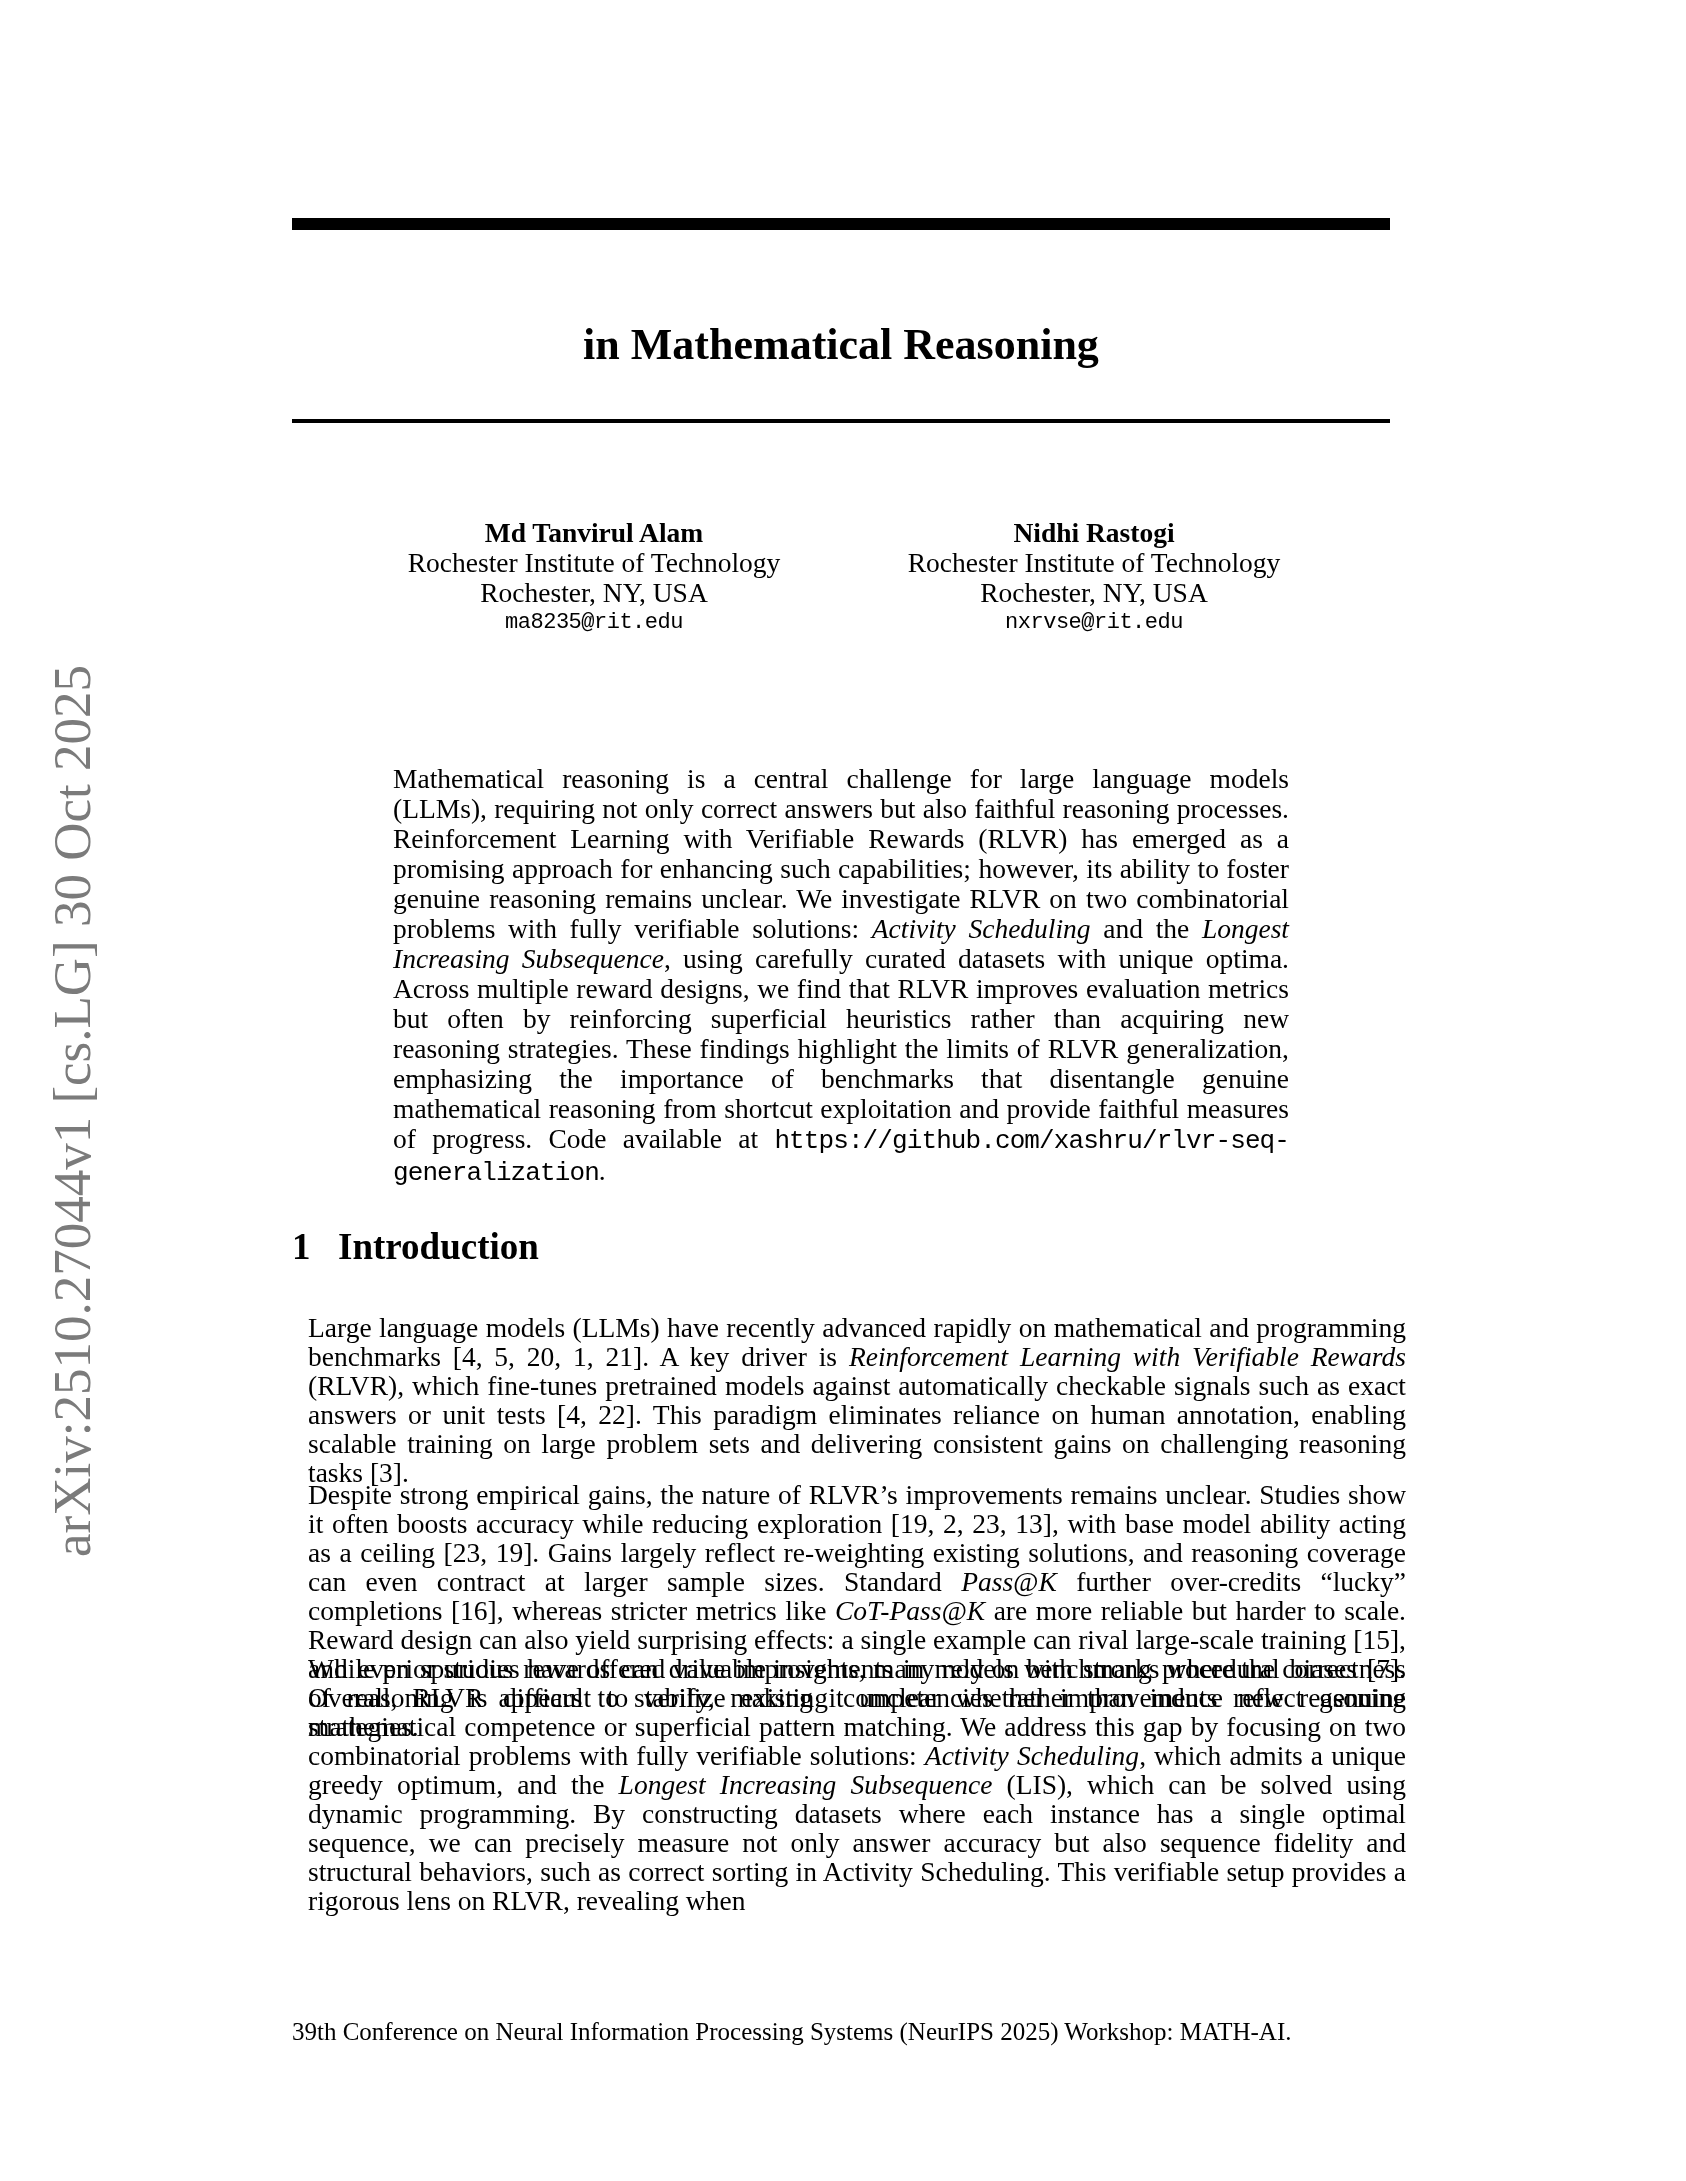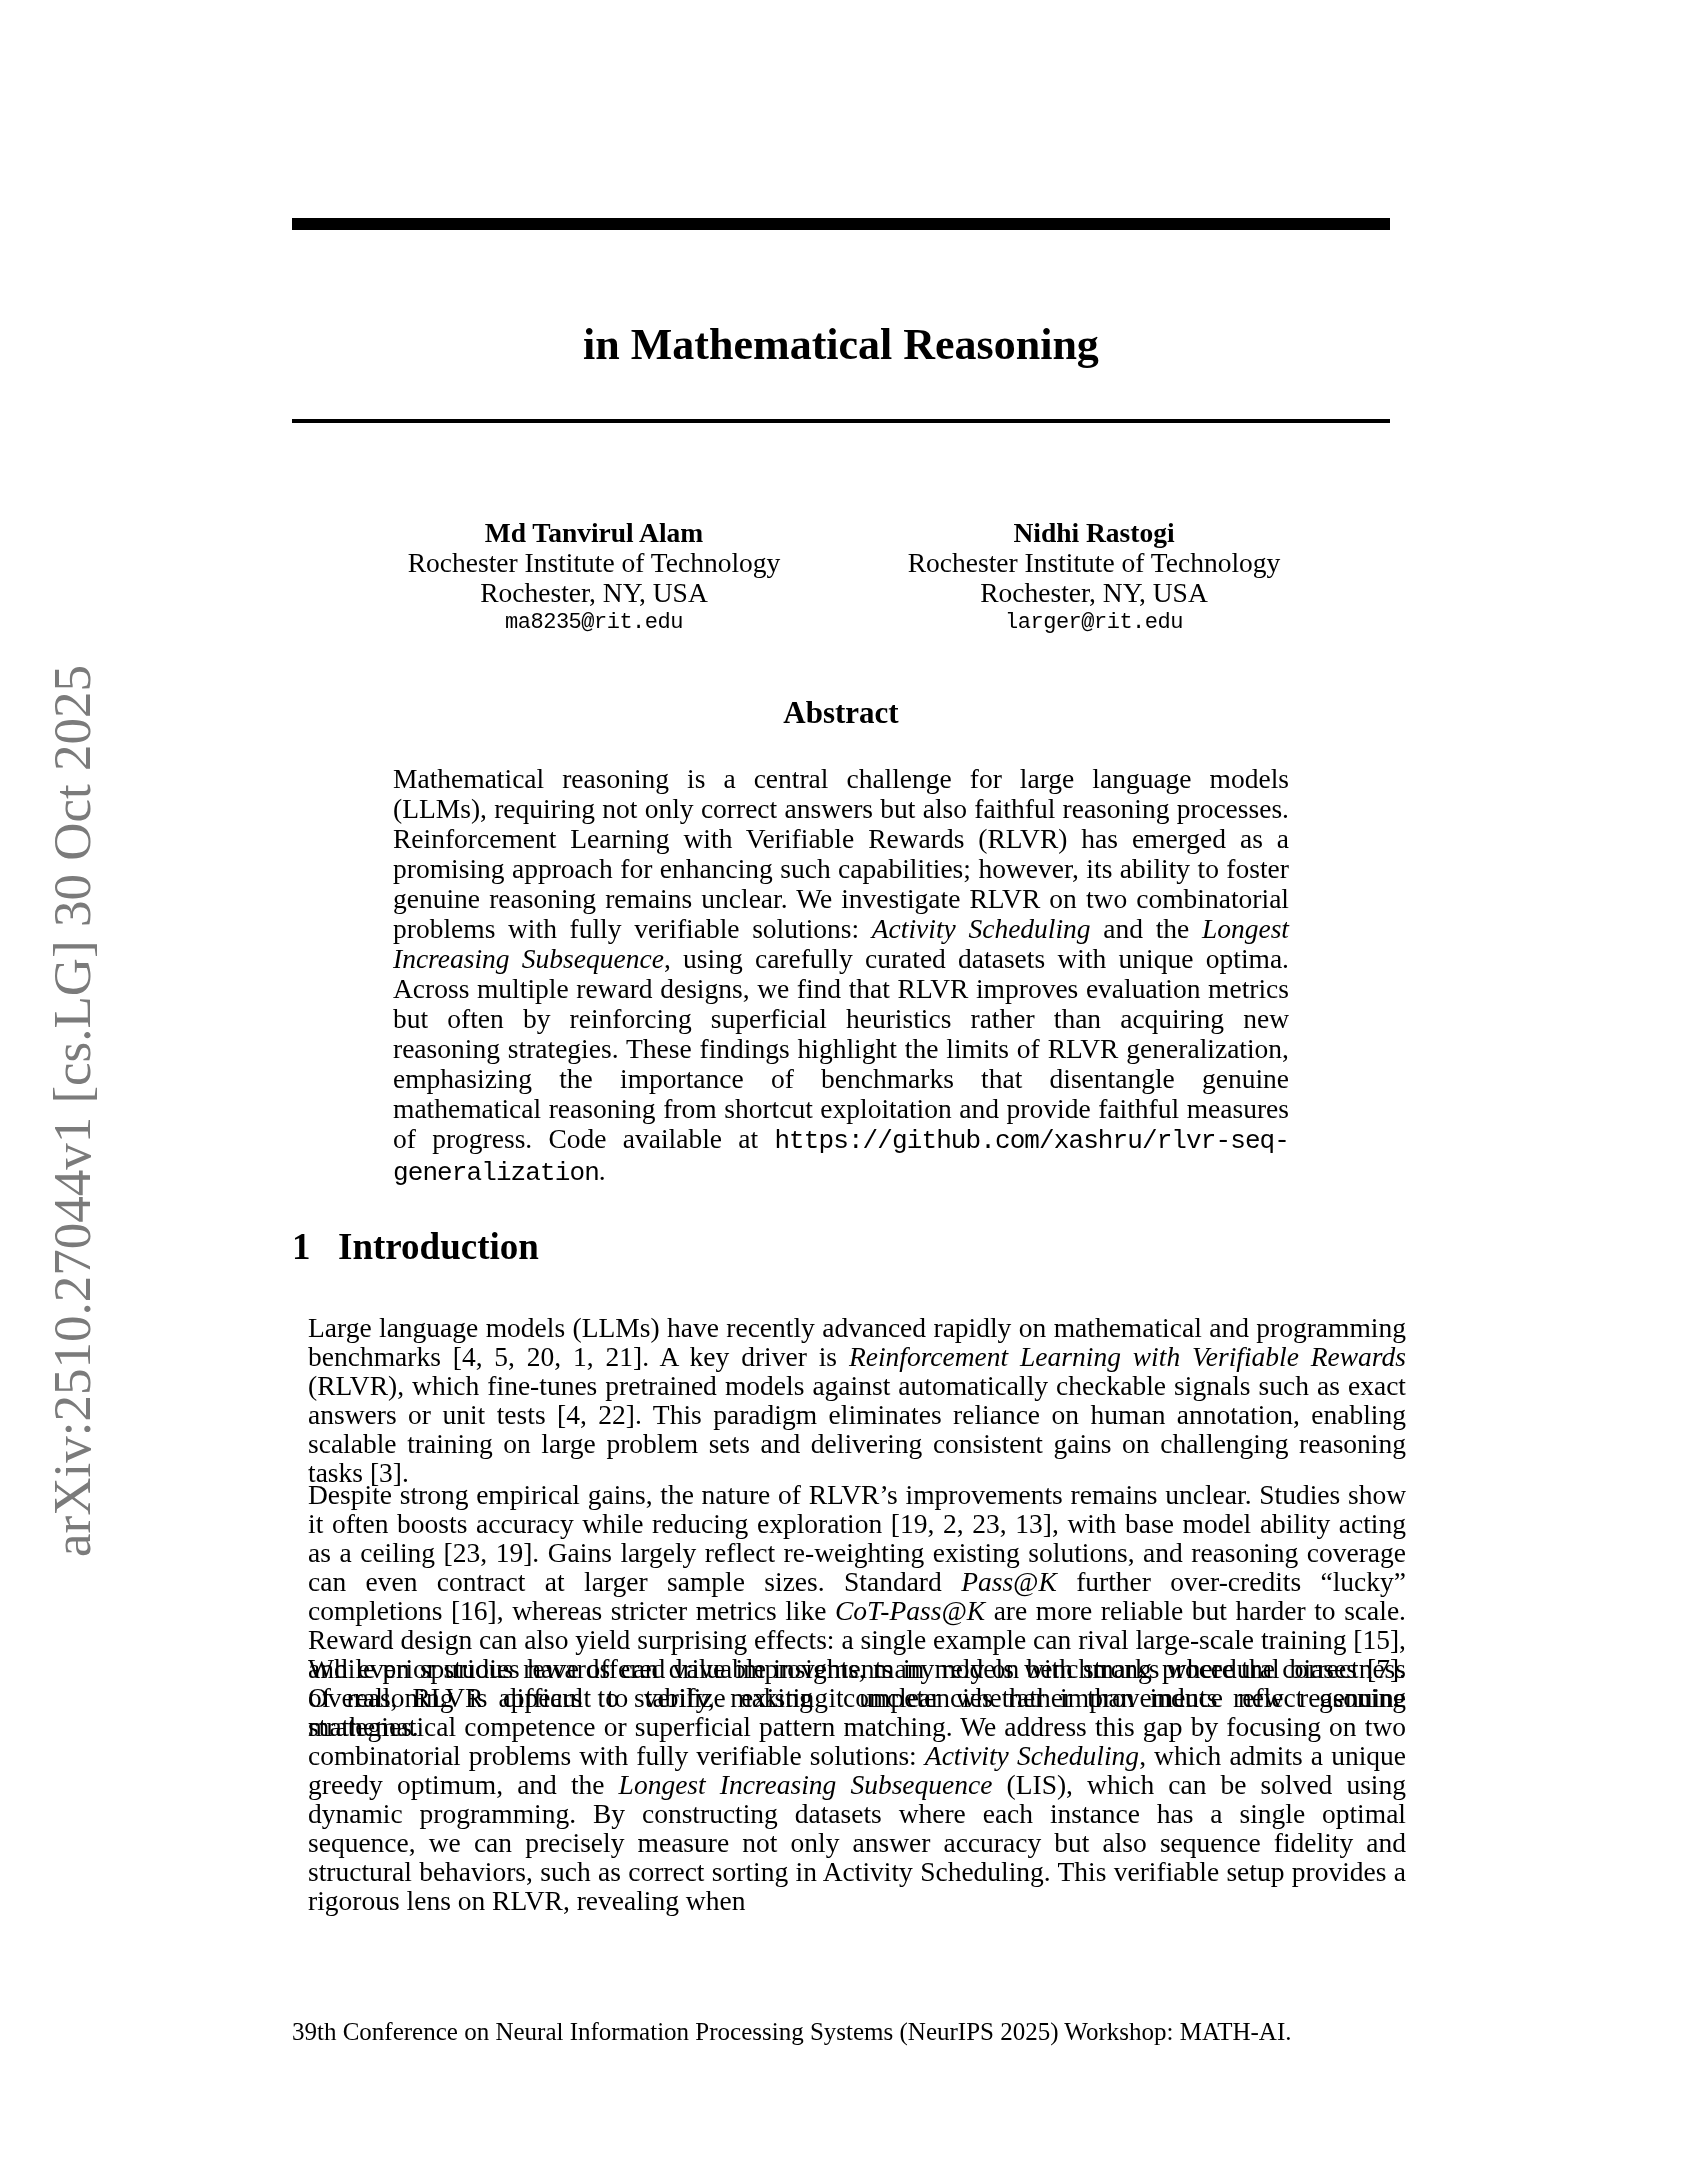--- a/index.html
+++ b/index.html
@@ -85,24 +85,23 @@
     <div class="author-name">Md Tanvirul Alam</div>
     <div class="author-affiliation">Rochester Institute of Technology</div>
     <div class="author-location">Rochester, NY, USA</div>
     <div class="author-email">ma8235@rit.edu</div>
   </div>
 
   <div class="author-col author-col-2">
     <div class="author-name">Nidhi Rastogi</div>
     <div class="author-affiliation">Rochester Institute of Technology</div>
     <div class="author-location">Rochester, NY, USA</div>
-    <div class="author-email">larger@rit.edu</div>
+    <div class="author-email">nxrvse@rit.edu</div>
   </div>
 
-  <h2 class="abstract-heading">Abstract</h2>
 
   <p class="abstract-body"><span>Mathematical reasoning is a central challenge for large language models (LLMs), requiring not only correct answers but also faithful reasoning processes. Reinforcement Learning with Verifiable Rewards (RLVR) has emerged as a promising approach for enhancing such capabilities; however, its ability to foster genuine reasoning remains unclear. We investigate RLVR on two combinatorial problems with fully verifiable solutions: </span><span class="i">Activity Scheduling</span><span> and the </span><span class="i">Longest Increasing Subsequence</span><span>, using carefully curated datasets with unique optima. Across multiple reward designs, we find that RLVR improves evaluation metrics but often by reinforcing superficial heuristics rather than acquiring new reasoning strategies. These findings highlight the limits of RLVR generalization, emphasizing the importance of benchmarks that disentangle genuine mathematical reasoning from shortcut exploitation and provide faithful measures of progress. Code available at </span><span class="tt">https://github.com/xashru/rlvr-seq-generalization</span><span>.</span></p>
 
   <h2 class="section-heading">
     <span class="section-number">1</span><span>Introduction</span>
   </h2>
 
   <p class="body-par par-1"><span>Large language models (LLMs) have recently advanced rapidly on mathematical and programming benchmarks [4, 5, 20, 1, 21]. A key driver is </span><span class="i">Reinforcement Learning with Verifiable Rewards</span><span> (RLVR), which fine-tunes pretrained models against automatically checkable signals such as exact answers or unit tests [4, 22]. This paradigm eliminates reliance on human annotation, enabling scalable training on large problem sets and delivering consistent gains on challenging reasoning tasks [3].</span></p>
   <p class="body-par par-2"><span>Despite strong empirical gains, the nature of RLVR’s improvements remains unclear. Studies show it often boosts accuracy while reducing exploration [19, 2, 23, 13], with base model ability acting as a ceiling [23, 19]. Gains largely reflect re-weighting existing solutions, and reasoning coverage can even contract at larger sample sizes. Standard </span><span class="i">Pass@K</span><span> further over-credits “lucky” completions [16], whereas stricter metrics like </span><span class="i">CoT-Pass@K</span><span> are more reliable but harder to scale. Reward design can also yield surprising effects: a single example can rival large-scale training [15], and even spurious rewards can drive improvements in models with strong procedural biases [7]. Overall, RLVR appears to stabilize existing competencies rather than induce new reasoning strategies.</span></p>
   <p class="body-par par-3"><span>While prior studies have offered valuable insights, many rely on benchmarks where the correctness of reasoning is difficult to verify, making it unclear whether improvements reflect genuine mathematical competence or superficial pattern matching. We address this gap by focusing on two combinatorial problems with fully verifiable solutions: </span><span class="i">Activity Scheduling</span><span>, which admits a unique greedy optimum, and the </span><span class="i">Longest Increasing Subsequence</span><span> (LIS), which can be solved using dynamic programming. By constructing datasets where each instance has a single optimal sequence, we can precisely measure not only answer accuracy but also sequence fidelity and structural behaviors, such as correct sorting in Activity Scheduling. This verifiable setup provides a rigorous lens on RLVR, revealing when</span></p>

